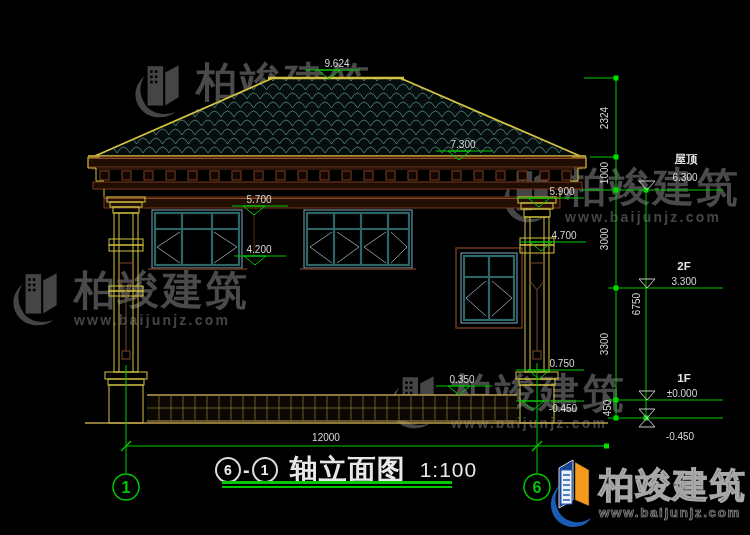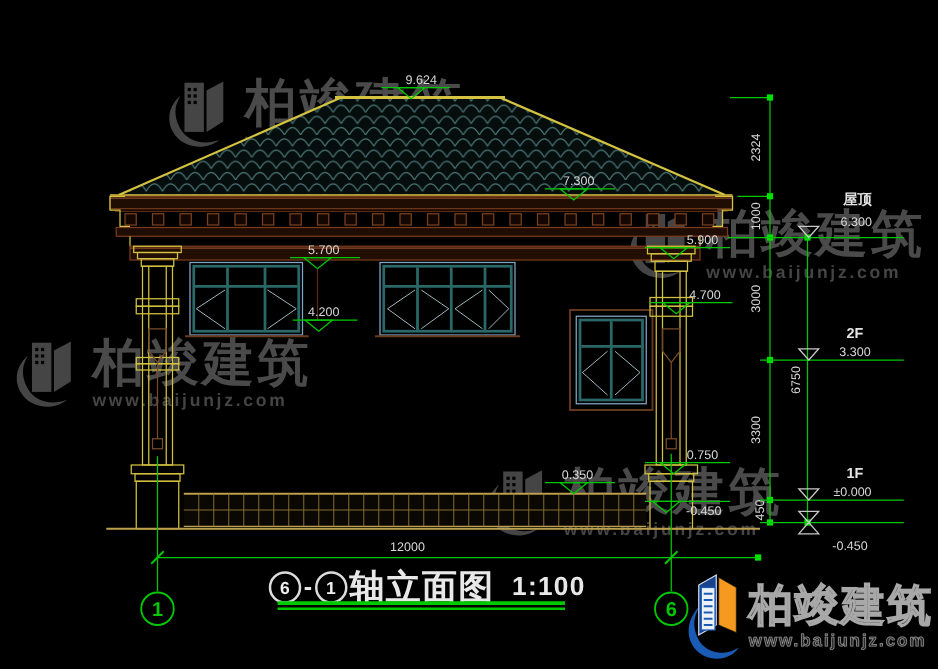--- a/index.html
+++ b/index.html
@@ -15,22 +15,22 @@
   .wm-url{display:block;font-size:14px;font-weight:bold;color:#454545;
           letter-spacing:2.2px;margin-top:1px;white-space:nowrap;}
 
   
   .titlebar{position:absolute;left:215px;top:451px;display:flex;align-items:center;
             color:#e8e8e8;white-space:nowrap;}
   .tb-circle{display:inline-flex;align-items:center;justify-content:center;
              width:22px;height:22px;border:2px solid #dcdcdc;border-radius:50%;
              font-size:14px;font-weight:bold;color:#eee;}
   .tb-dash{font-size:20px;font-weight:bold;margin:0 2px;}
-  .tb-name{font-size:28px;font-weight:bold;letter-spacing:1px;margin-left:2px;}
-  .tb-scale{font-size:21px;font-weight:bold;margin-left:14px;letter-spacing:1px;}
+  .tb-name{font-size:28px;font-weight:bold;letter-spacing:1px;margin-left:12px;}
+  .tb-scale{font-size:21px;font-weight:normal;margin-left:14px;letter-spacing:1px;}
   .tb-underline{position:absolute;left:222px;width:230px;height:2.5px;background:#00c800;}
 
   
   .logo{position:absolute;left:546px;top:456px;display:flex;align-items:center;gap:5px;}
   .logo-brand{display:block;font-size:35px;font-weight:bold;letter-spacing:2px;
               color:#161616;-webkit-text-stroke:1.2px #a8a8a8;
               text-shadow:0 0 1px #8a8a8a;line-height:1;white-space:nowrap;}
   .logo-url{display:block;font-size:13.5px;font-weight:bold;letter-spacing:1.6px;
             color:#262626;-webkit-text-stroke:.6px #8f8f8f;
             text-shadow:0 0 1px #777;margin-top:3px;white-space:nowrap;}

